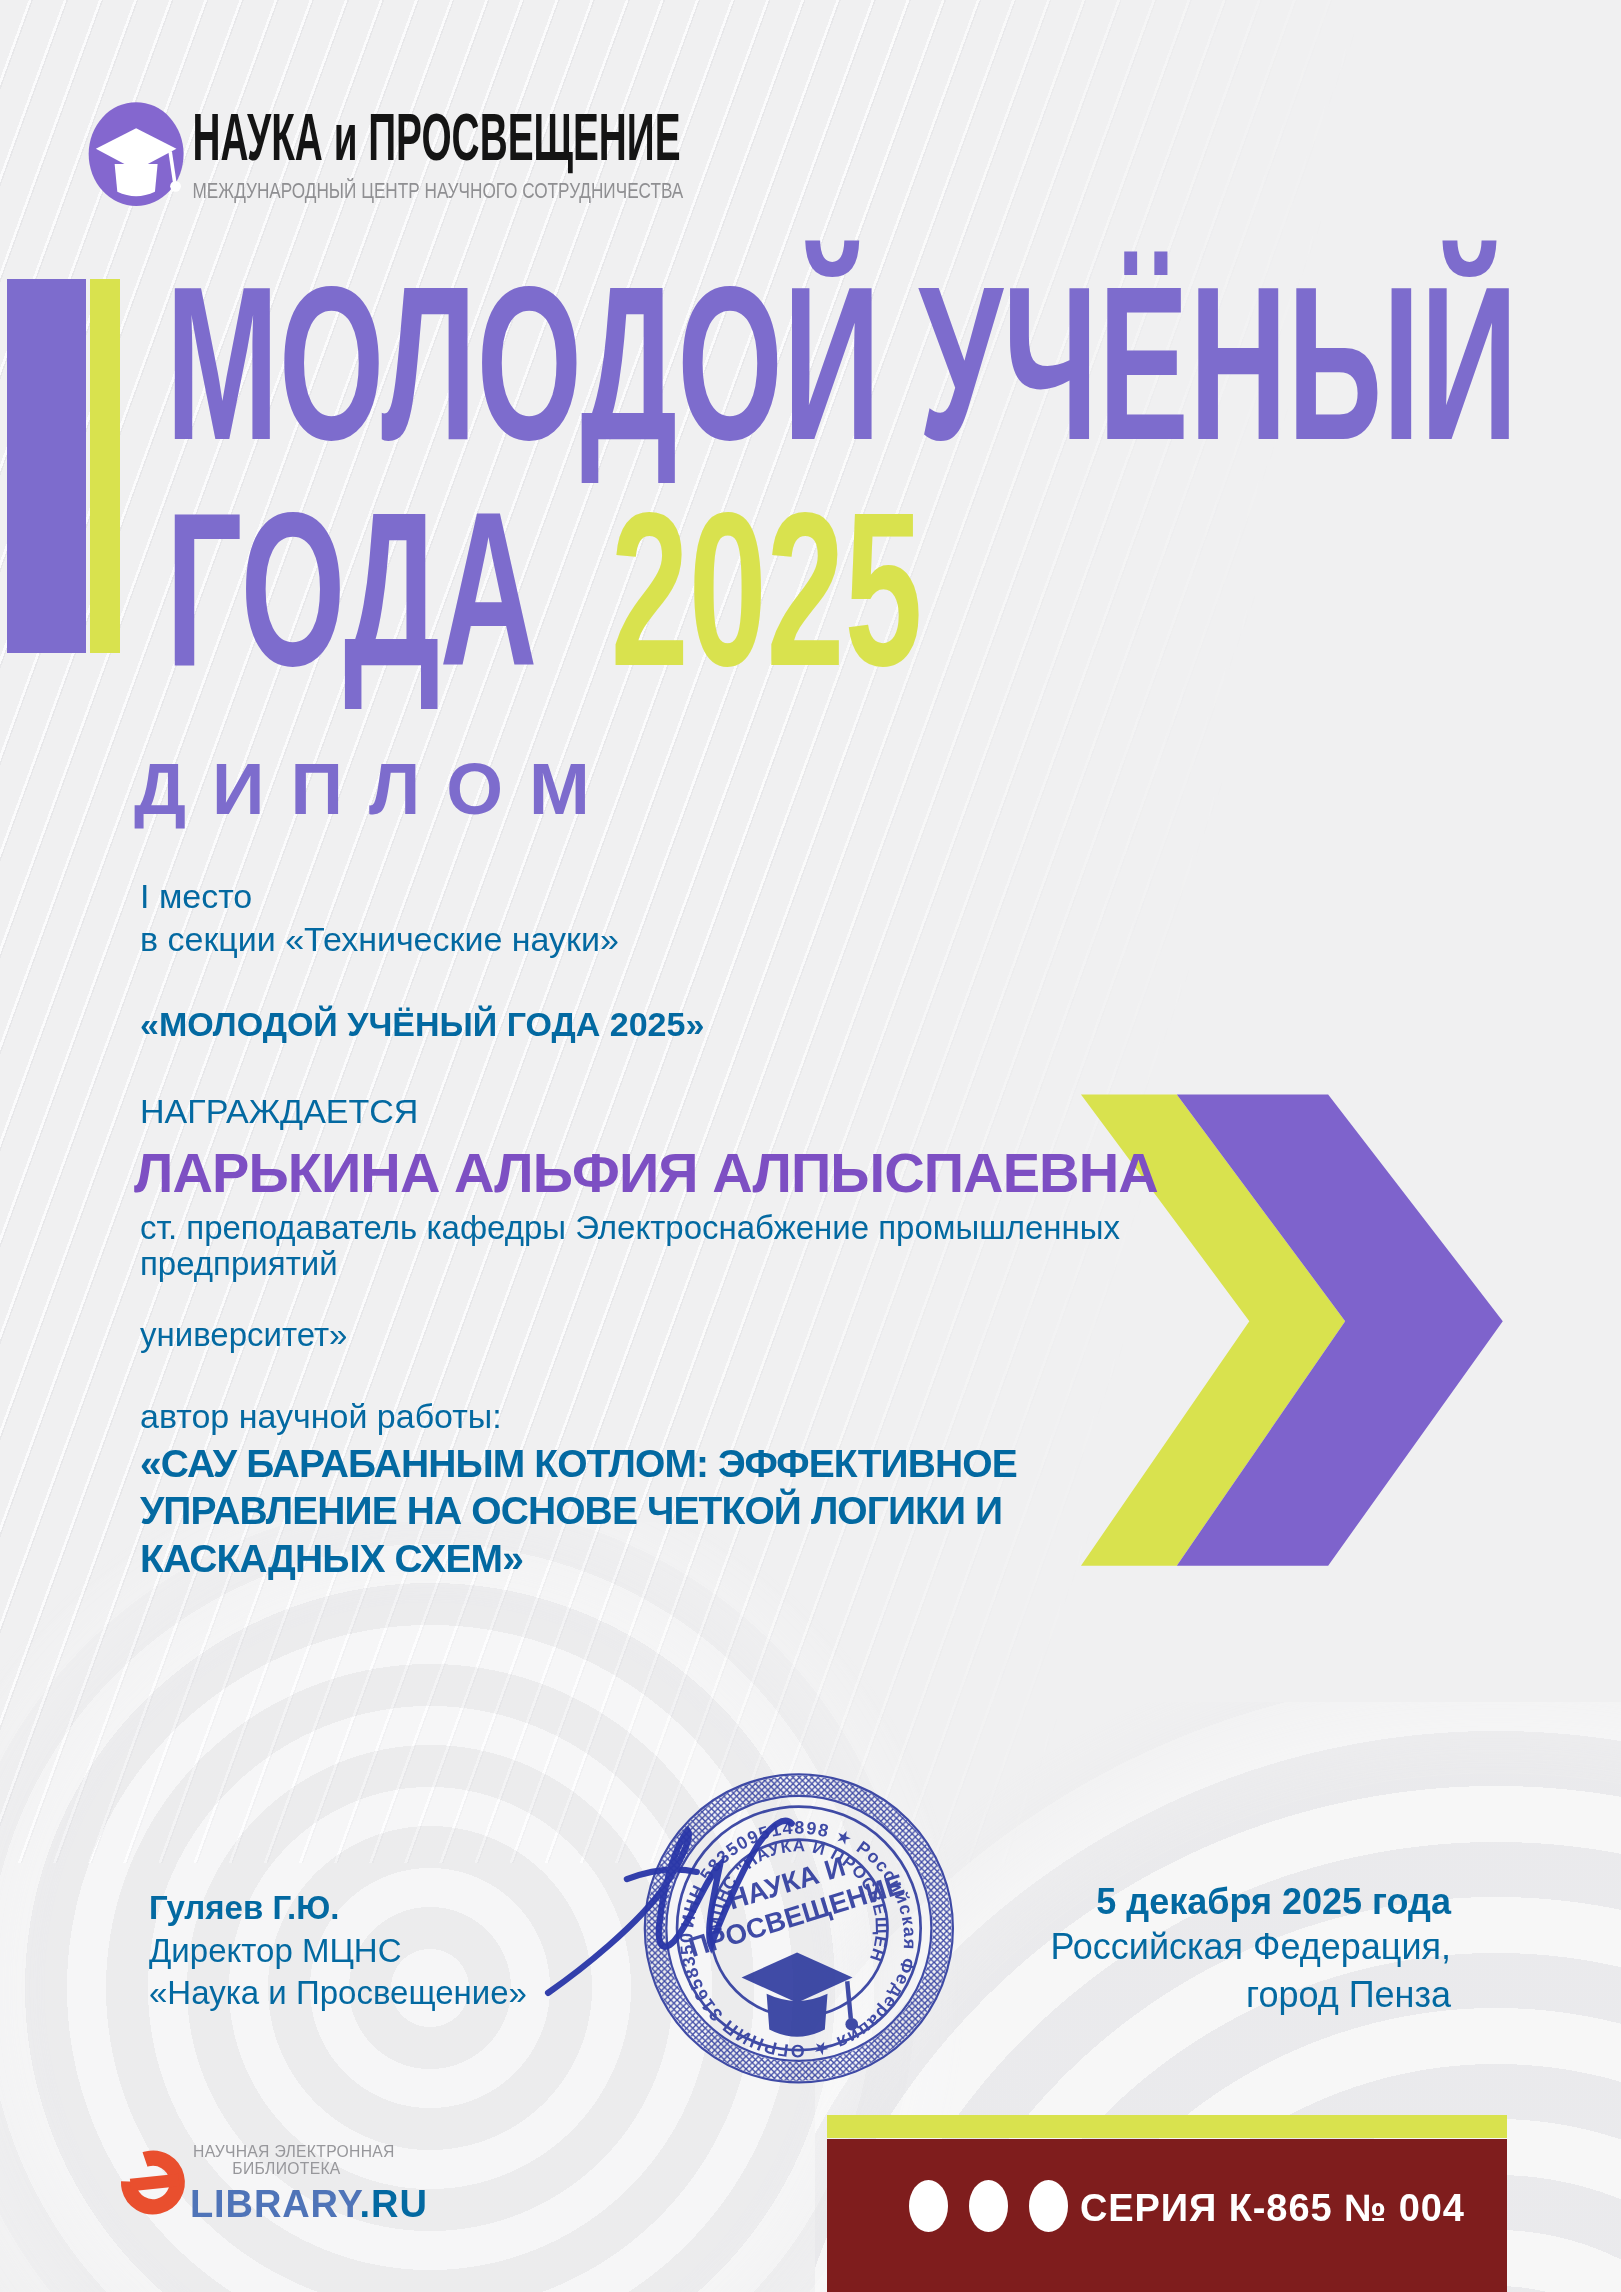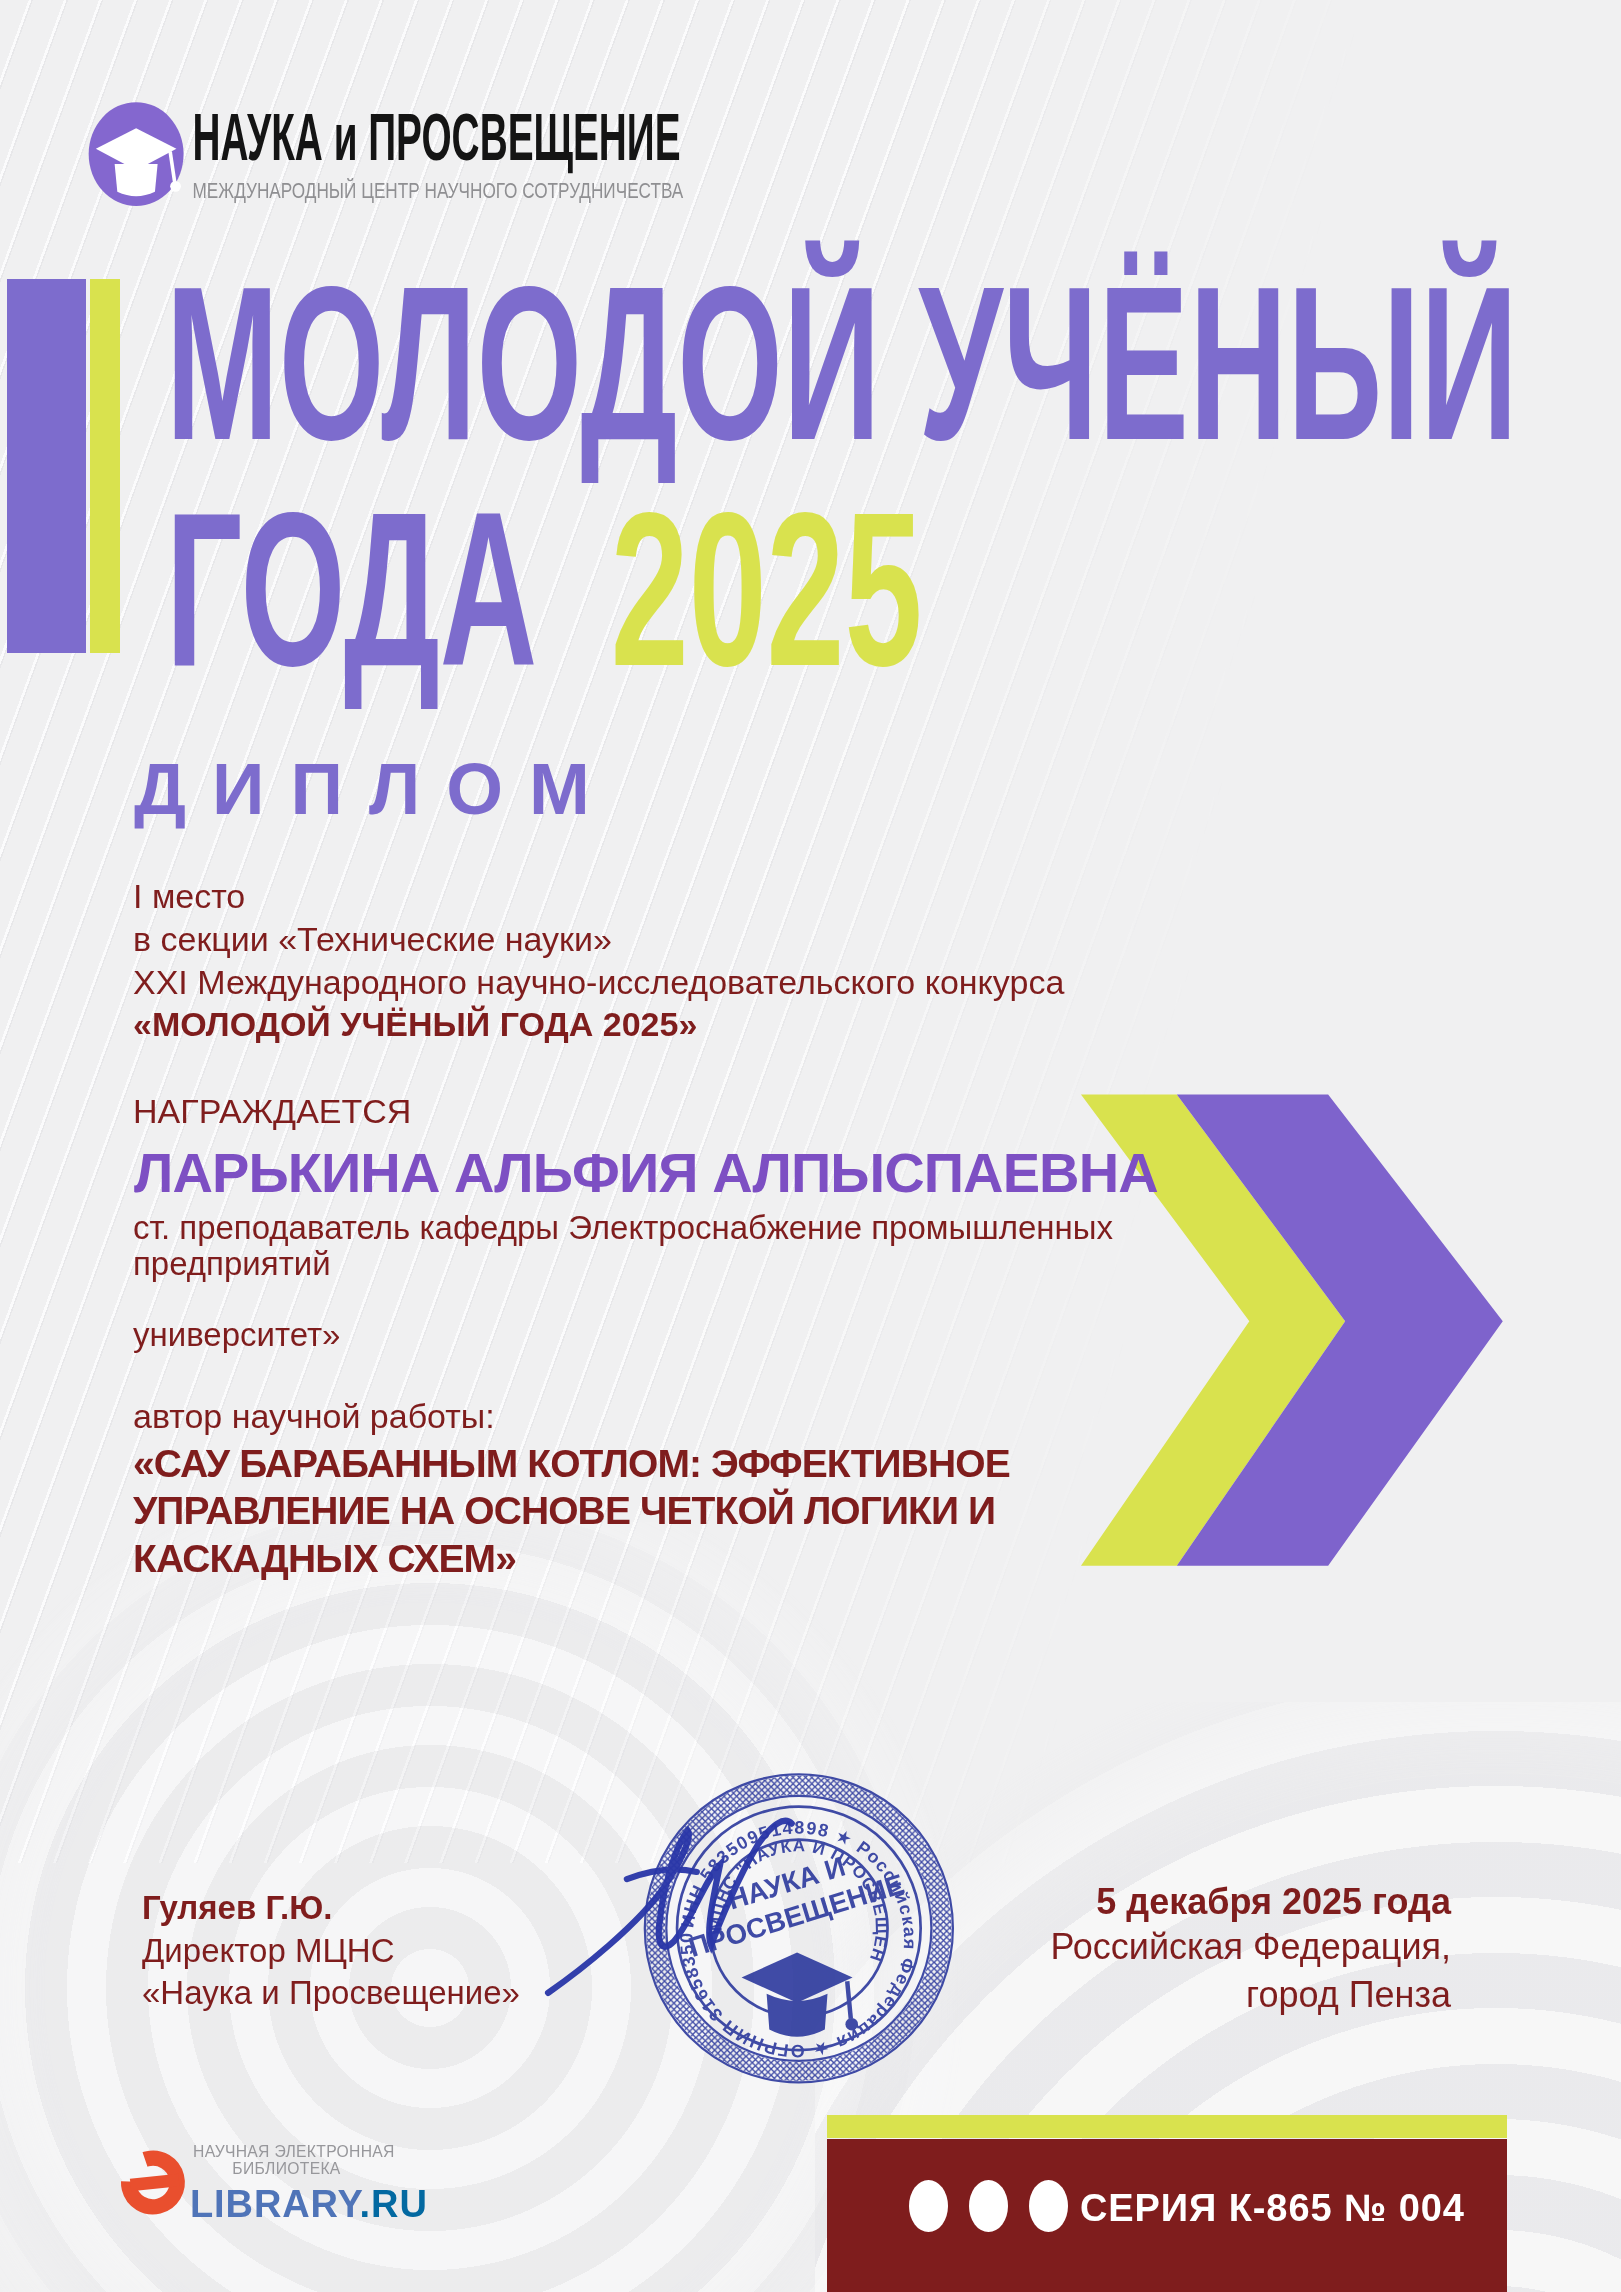--- a/index.html
+++ b/index.html
@@ -48,21 +48,21 @@
   .logo-subtext{fill:#8f8f92;}
   
   .bar-purple{left:7.2px;top:279px;width:79px;height:374px;background:#7d6ccd;}
   .bar-yellow{left:90px;top:279px;width:30px;height:374px;background:#d9e24e;}
   
   .diplom{
     left:134px;top:752px;font-size:73px;font-weight:bold;color:#7d6ccd;
     letter-spacing:26px;line-height:1;white-space:nowrap;
   }
   
-  .t{color:#7f1d1d;line-height:1;white-space:nowrap;}
+  .t{color:#0369a1;line-height:1;white-space:nowrap;margin-left:7px;}
   .fs38{font-size:34px;}
   .fs37{font-size:33px;}
   .bold{font-weight:bold;}
   .name{
     left:134px;top:1145px;font-size:56px;font-weight:bold;color:#7d4fc3;
     letter-spacing:-0.9px;line-height:1;white-space:nowrap;
   }
   .worktitle{font-size:39px;font-weight:bold;letter-spacing:-0.9px;}
   
   .dateblock{right:170px;text-align:right;}
@@ -115,21 +115,20 @@
   <svg class="abs" style="left:0;top:0;" width="1621" height="896" viewBox="0 0 1810 1000">
     <text x="185" y="490" font-size="245" font-weight="bold" fill="#7d6ccd" textLength="1510" lengthAdjust="spacingAndGlyphs">МОЛОДОЙ УЧЁНЫЙ</text>
     <text x="185" y="742" font-size="245" font-weight="bold" fill="#7d6ccd" textLength="415" lengthAdjust="spacingAndGlyphs">ГОДА</text>
     <text x="682" y="742" font-size="245" font-weight="bold" fill="#d9e24e" textLength="348" lengthAdjust="spacingAndGlyphs">2025</text>
   </svg>
 
   <div class="abs diplom">ДИПЛОМ</div>
 
   <div class="abs t fs38" style="left:133px;top:879px;">I место</div>
   <div class="abs t fs38" style="left:133px;top:922px;">в секции «Технические науки»</div>
-  <div class="abs t fs38" style="left:133px;top:965px;">XXI Международного научно-исследовательского конкурса</div>
   <div class="abs t fs38 bold" style="left:133px;top:1007px;">«МОЛОДОЙ УЧЁНЫЙ ГОДА 2025»</div>
 
   <div class="abs t fs38" style="left:133px;top:1094px;">НАГРАЖДАЕТСЯ</div>
   <div class="abs name">ЛАРЬКИНА АЛЬФИЯ АЛПЫСПАЕВНА</div>
 
   <div class="abs t fs37" style="left:133px;top:1211px;">ст. преподаватель кафедры Электроснабжение промышленных</div>
   <div class="abs t fs37" style="left:133px;top:1247px;">предприятий</div>
   <div class="abs t fs37" style="left:133px;top:1318px;">университет»</div>
 
   <div class="abs t fs38" style="left:133px;top:1399px;">автор научной работы:</div>

